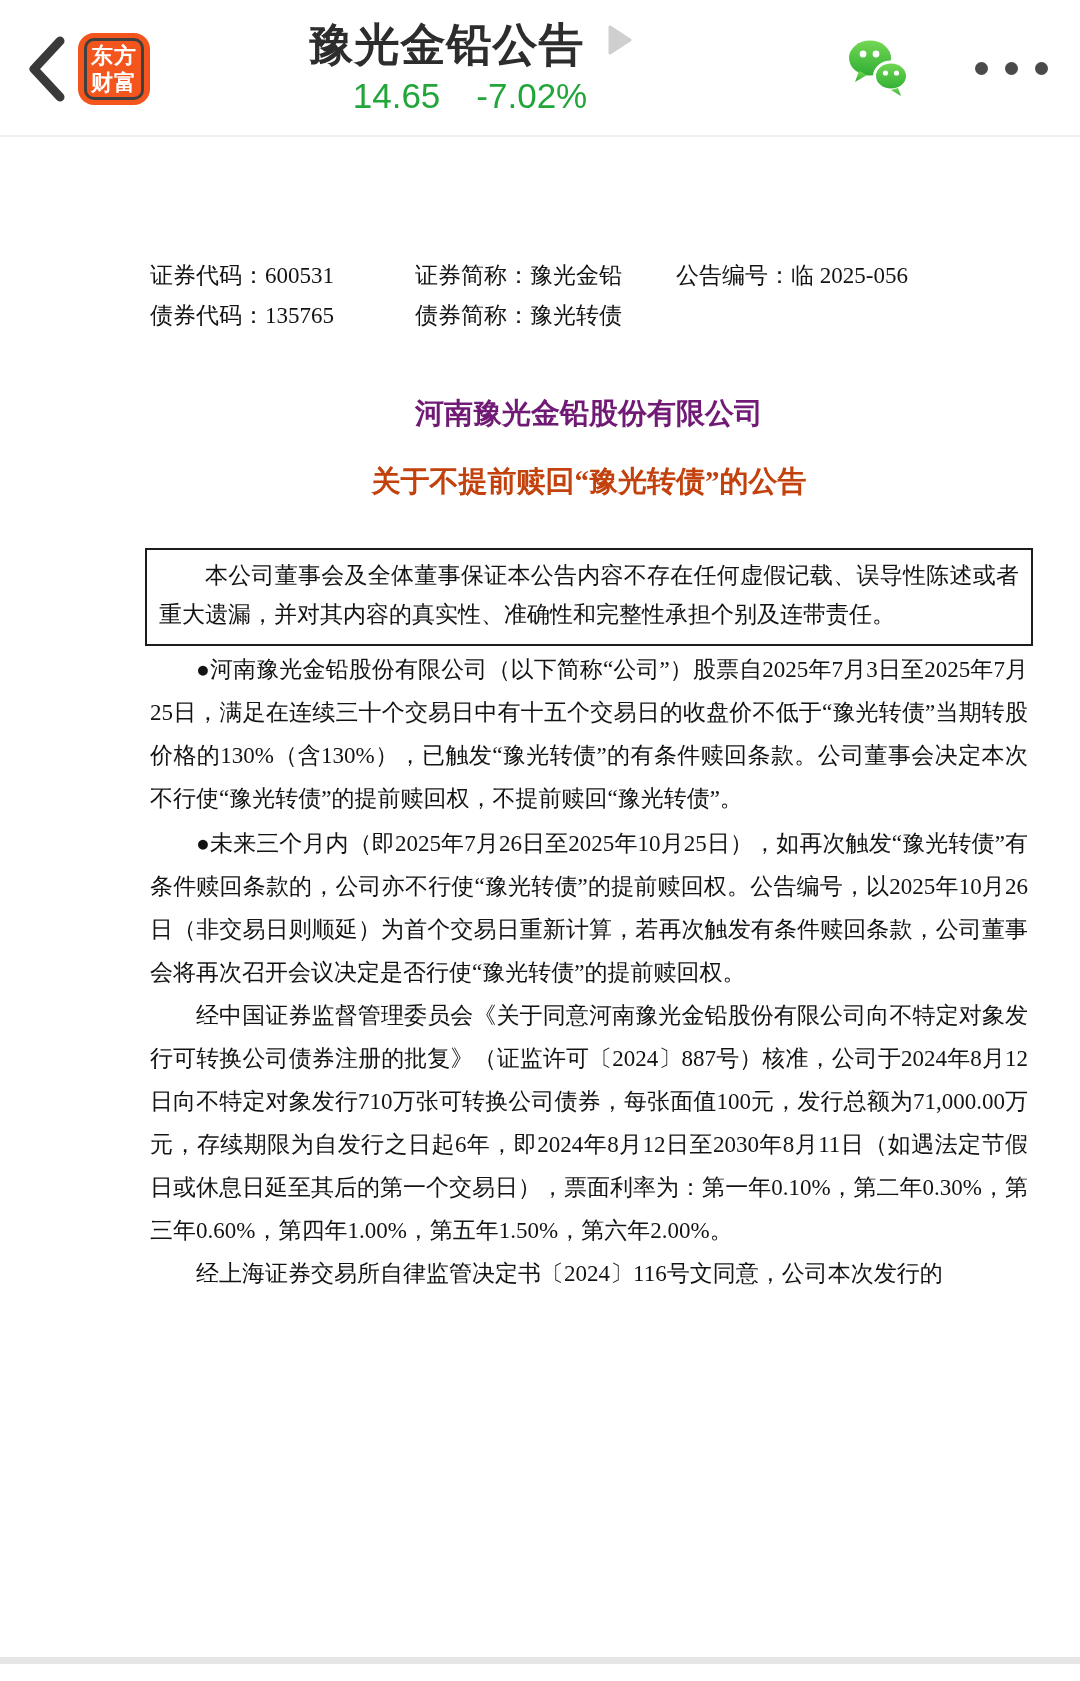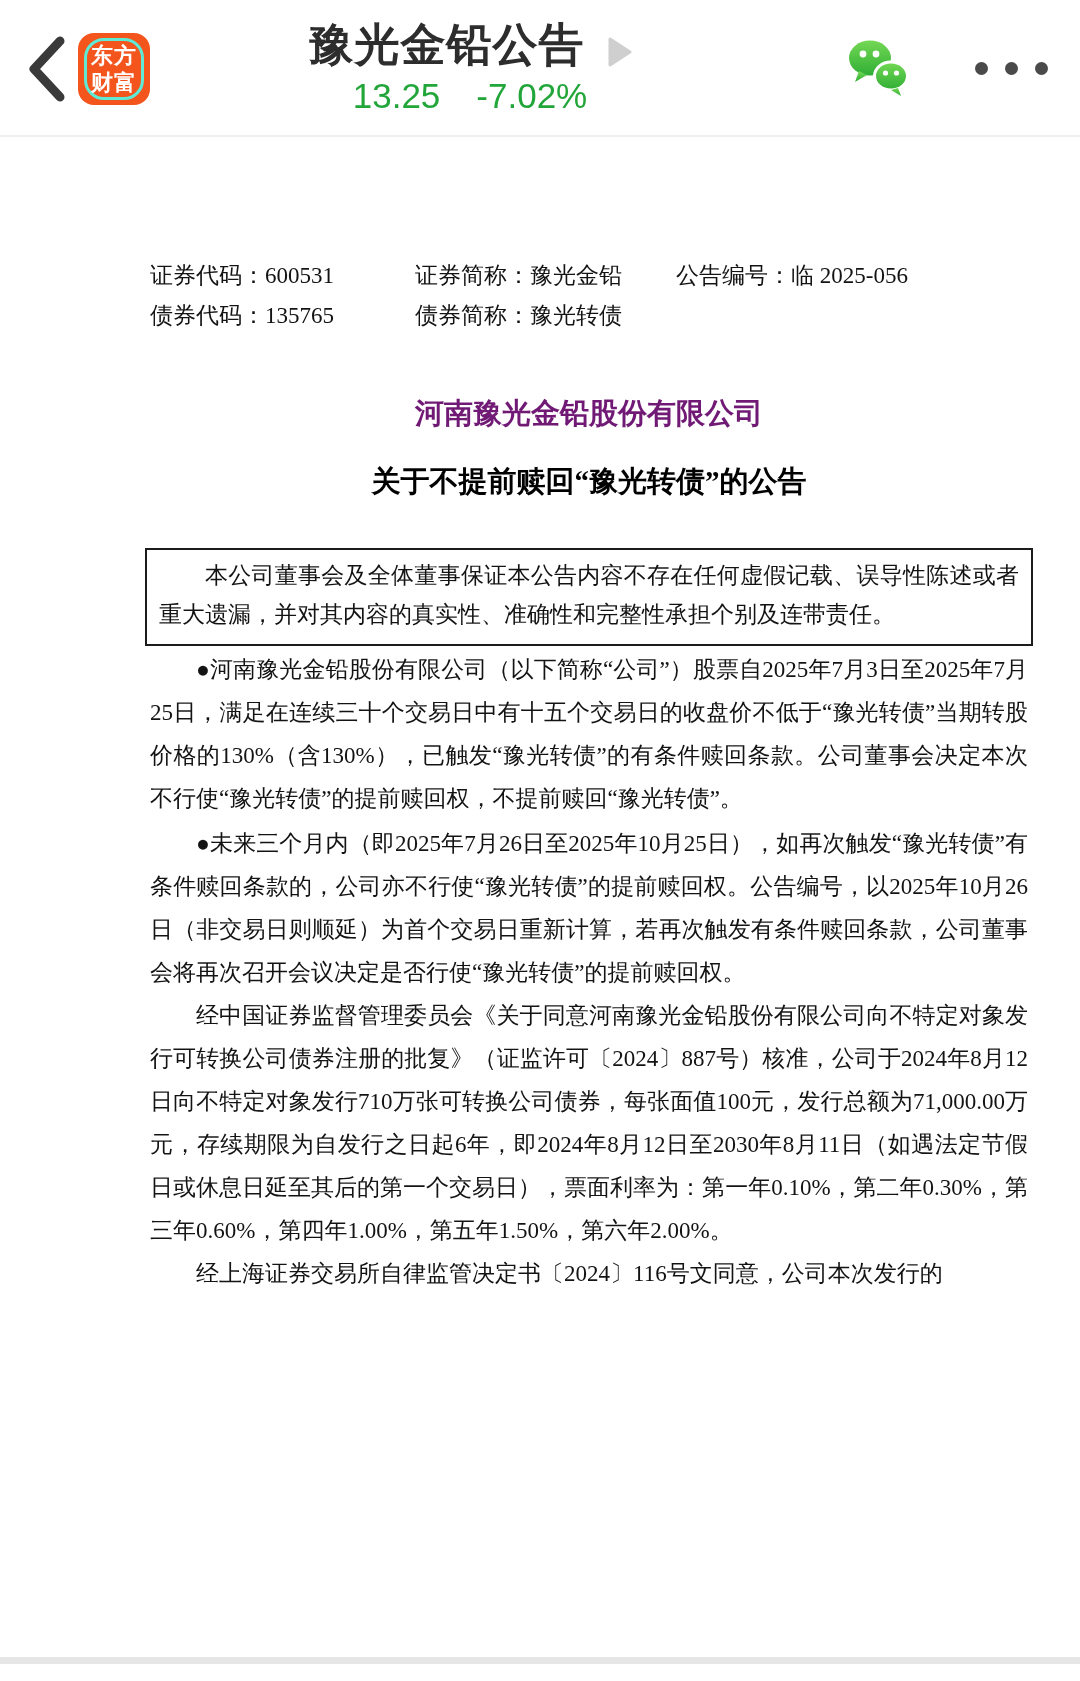--- a/index.html
+++ b/index.html
@@ -32,43 +32,43 @@
     position: absolute;
     left: 78px; top: 33px;
     width: 72px; height: 72px;
     background: #f4551d;
     border-radius: 16px;
     display: flex;
     align-items: center;
     justify-content: center;
   }
   .app-logo-frame {
-    border: 3px solid #5eead4;
-    border-radius: 20px;
+    border: 3px solid #404040;
+    border-radius: 10px;
     padding: 1px 4px;
     text-align: center;
   }
   .app-logo-frame span {
     display: block;
     color: #fff;
     font-weight: 700;
     font-size: 22px;
     line-height: 27px;
     letter-spacing: 1px;
   }
   .title-block {
     position: absolute;
     top: 18px; left: 0;
     width: 100%;
     text-align: center;
     transform: translateX(-70px);
   }
   .title-row {
     display: inline-flex;
-    align-items: flex-end;
+    align-items: flex-start;
     gap: 23px;
   }
   .page-title {
     font-size: 45px;
     line-height: 54px;
     font-weight: 700;
     color: #2d2d2d;
     letter-spacing: 1px;
   }
   .play-ico { margin-top: 6px; }
@@ -117,21 +117,21 @@
     margin-top: 60px;
     text-align: center;
     color: #701a75;
     font-size: 29px;
     font-weight: 700;
     line-height: 34px;
   }
   .doc-title2 {
     margin-top: 34px;
     text-align: center;
-    color: #000000;
+    color: #c2410c;
     font-size: 29px;
     font-weight: 700;
     line-height: 34px;
   }
   .disclaimer-box {
     margin: 50px -5px 0 -5px;
     border: 2px solid #1c1c1c;
     padding: 6px 12px 10px 12px;
     line-height: 39px;
     text-align: justify;
@@ -183,21 +183,21 @@
     <div class="title-block">
       <div class="title-row">
         <span class="page-title">豫光金铅公告</span>
         <span class="play-ico">
           <svg width="24" height="32" viewBox="0 0 24 32">
             <path d="M2,3 L22,16 L2,29 Z" fill="#cfcfcf" stroke="#cfcfcf" stroke-width="3" stroke-linejoin="round"></path>
           </svg>
         </span>
       </div>
       <div class="price-row">
-        <span>13.25</span>
+        <span>14.65</span>
         <span>-7.02%</span>
       </div>
     </div>
 
     <div class="wechat-btn">
       <span>
         <svg width="68" height="60" viewBox="0 0 68 60">
           <defs>
             <linearGradient id="wg" x1="0" y1="0" x2="0" y2="1">
               <stop offset="0" stop-color="#74d854"></stop>

